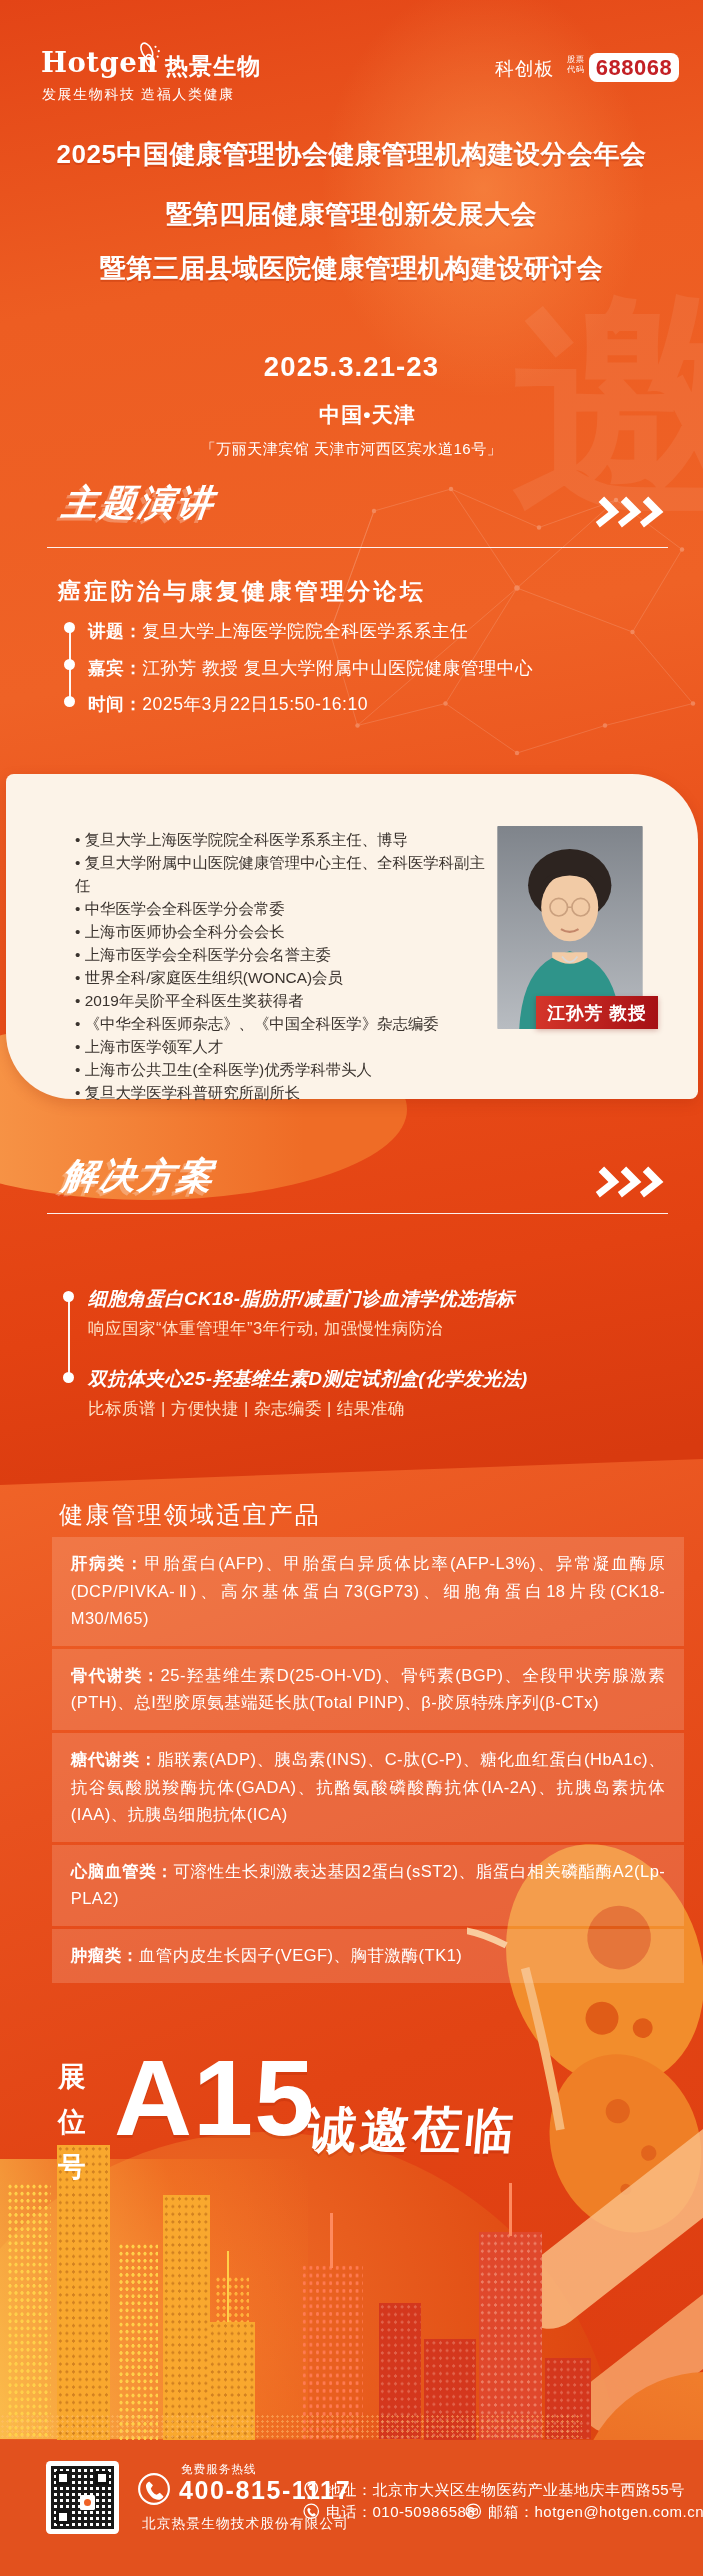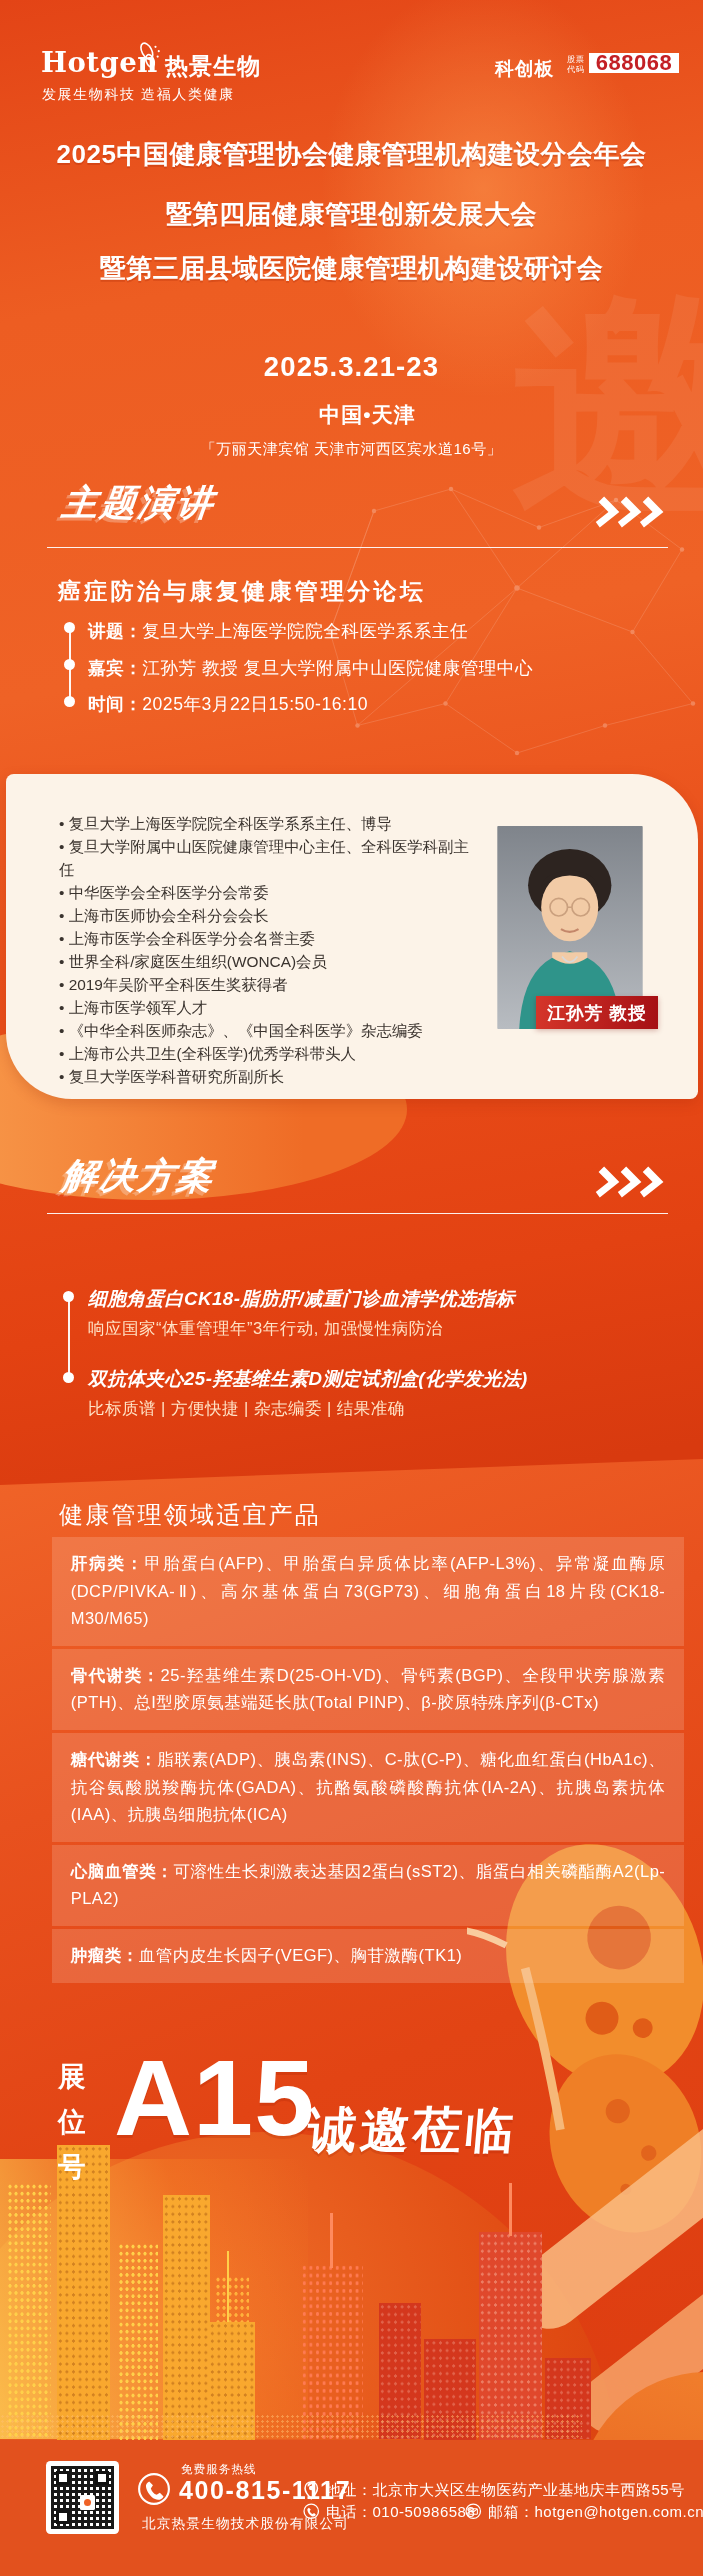--- a/index.html
+++ b/index.html
@@ -11,23 +11,23 @@
   #poster::before{content:"";position:absolute;left:258px;top:-99px;width:451px;height:577px;
     background:radial-gradient(closest-side,rgba(255,158,84,.50),rgba(255,158,84,0) 72%);z-index:0;}
   .abs{position:absolute;}
   .z0{z-index:0}.z1{z-index:1}.z2{z-index:2}.z3{z-index:3}.z4{z-index:4}.z5{z-index:5}
 
   
   .logo-en{left:41px;top:46px;font-family:"DejaVu Serif","Liberation Serif",serif;font-size:27.5px;font-weight:bold;letter-spacing:0.5px;}
   .logo-fly{left:136px;top:40px;}
   .logo-zh{left:165px;top:51px;font-size:23px;font-weight:bold;letter-spacing:1.1px;}
   .tagline{left:42px;top:86px;font-size:14px;letter-spacing:1.6px;}
-  .board{left:495px;top:56px;font-size:18.7px;font-weight:bold;letter-spacing:1.1px;}
+  .board{left:495px;top:56px;font-size:18.7px;font-weight:normal;letter-spacing:1.1px;}
   .stock-label{left:567px;top:55px;font-size:8.2px;line-height:10.4px;letter-spacing:0.5px;}
-  .stock-box{left:589px;top:53px;width:90px;height:20px;background:#fff;border-radius:0;
+  .stock-box{left:589px;top:53px;width:90px;height:29px;background:#fff;border-radius:8px;
     display:flex;align-items:center;justify-content:center;font-size:22px;font-weight:bold;color:#c32025;letter-spacing:0.5px;}
 
   
   .title-l{left:0;width:703px;text-align:center;font-weight:bold;font-size:26px;letter-spacing:0.5px;
     text-shadow:0 1.6px 0 rgba(160,30,0,.25);}
   .t1{top:137px}.t2{top:197px}.t3{top:251px}
 
   
   .ev-dates{left:0;top:351px;width:703px;text-align:center;font-size:27.5px;font-weight:bold;letter-spacing:1.1px;}
   .ev-city{left:0;top:401px;width:703px;text-align:center;font-size:21px;font-weight:bold;letter-spacing:1.1px;margin-left:16px;}
@@ -56,21 +56,21 @@
   .fd1{left:64px;top:622px}.fd2{left:64px;top:659px}.fd3{left:64px;top:696px}
   .f-item{left:88px;font-size:17.6px;letter-spacing:0.5px;white-space:nowrap;}
   .fi1{top:619px}.fi2{top:656px}.fi3{top:692px}
   .f-item b{font-weight:bold;}
 
   
   .card-band{left:-110px;top:1019px;width:517px;height:181px;border-radius:50%;
     background:linear-gradient(90deg,#f9a050,#ef6c26 80%);}
   .card{left:5.5px;top:774px;width:692px;height:325px;background:#fcf3e8;
     border-radius:7.7px 66px 7.7px 66px;box-shadow:0 4.4px 13px rgba(140,30,0,.18);}
-  .bio{left:59px;top:812px;width:423px;list-style:none;margin:0;padding:0;
+  .bio{left:59px;top:812px;width:423px;list-style:none;margin:16px;padding:0;
     font-size:15.4px;line-height:23px;color:#3a332e;}
   .bio li::before{content:"• ";}
   .photo{left:497px;top:826px;width:146px;height:203px;overflow:hidden;border-radius:1.1px;}
   .ribbon{left:536px;top:996px;width:122px;height:33px;
     background:linear-gradient(95deg,#d5362a,#a50f14);
     display:flex;align-items:center;justify-content:center;
     font-size:17.6px;font-weight:bold;letter-spacing:1.1px;box-shadow:0 2.2px 5.5px rgba(120,10,0,.3);}
 
   
   .star-title{left:59px;top:1232px;font-size:24px;font-weight:bold;letter-spacing:2.2px;}
@@ -238,22 +238,22 @@
   <div class="abs card-band z1"></div>
   <div class="abs card z2"></div>
   <ul class="abs bio z3">
     <li>复旦大学上海医学院院全科医学系系主任、博导</li>
     <li>复旦大学附属中山医院健康管理中心主任、全科医学科副主任</li>
     <li>中华医学会全科医学分会常委</li>
     <li>上海市医师协会全科分会会长</li>
     <li>上海市医学会全科医学分会名誉主委</li>
     <li>世界全科/家庭医生组织(WONCA)会员</li>
     <li>2019年吴阶平全科医生奖获得者</li>
+    <li>《中华全科医师杂志》、《中国全科医学》杂志编委</li>
     <li>上海市医学领军人才</li>
-    <li>《中华全科医师杂志》、《中国全科医学》杂志编委</li>
     <li>上海市公共卫生(全科医学)优秀学科带头人</li>
     <li>复旦大学医学科普研究所副所长</li>
   </ul>
   <div class="abs photo z3">
     <svg width="146" height="203" viewBox="0 0 265 370">
       <defs>
         <linearGradient id="pg" x1="0" y1="0" x2="0" y2="1">
           <stop offset="0" stop-color="#7f848b"></stop>
             <stop offset="1" stop-color="#b8bcc1"></stop>
         </linearGradient>

